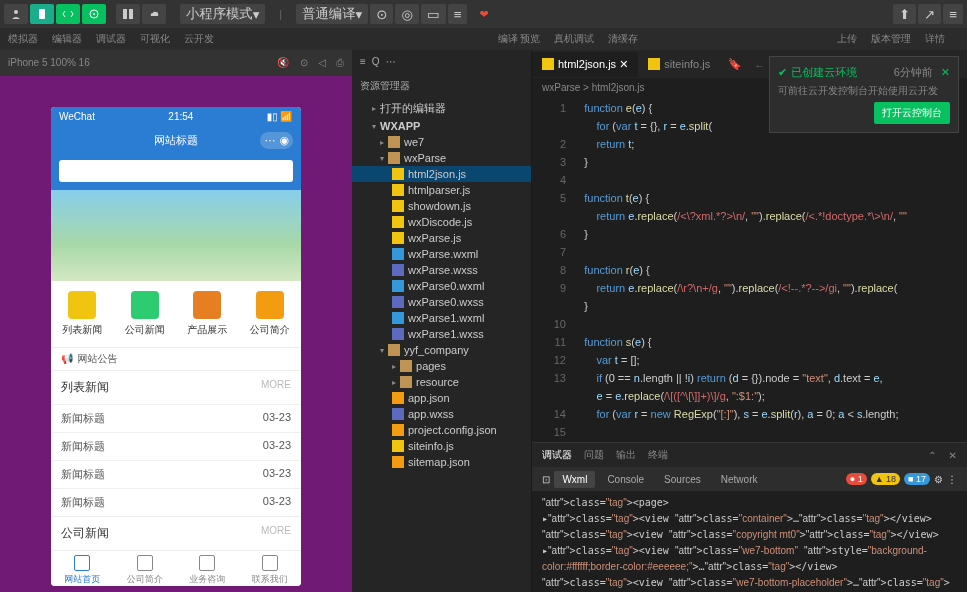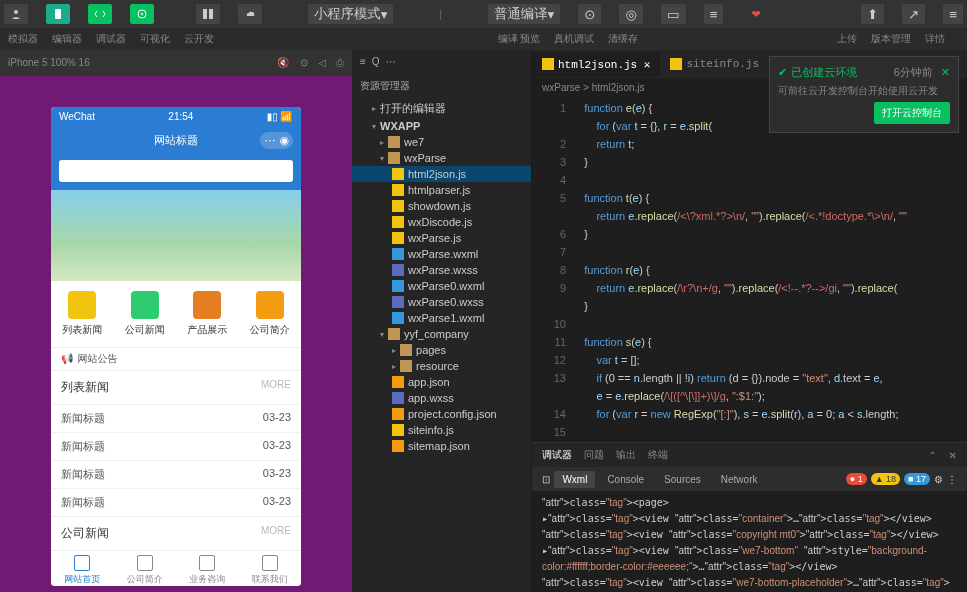--- a/index.html
+++ b/index.html
@@ -1,17 +1,17 @@
 <!DOCTYPE html>
 <html><head>
 <meta charset="utf-8">
 <style>
 * { margin: 0; padding: 0; box-sizing: border-box; font-family: -apple-system, "Microsoft YaHei", sans-serif; }
 body { background: #2a2a2a; color: #ccc; font-size: 11px; width: 967px; height: 592px; overflow: hidden; }
-.toolbar { background: #333; height: 28px; display: flex; align-items: center; padding: 0 4px; gap: 18px; }
+.toolbar { background: #333; height: 28px; display: flex; align-items: center; padding: 0 4px; gap: 2px; }
 .tb-btn { background: #444; border: none; color: #ccc; padding: 3px 6px; border-radius: 2px; height: 20px; display: inline-flex; align-items: center; }
 .tb-btn.green { background: #07c160; }
 .tb-btn.teal { background: #1aad8c; }
 .toolbar-sub { background: #2b2b2b; height: 22px; display: flex; align-items: center; padding: 0 8px; font-size: 10px; color: #888; }
 .sub-item { margin-right: 14px; }
 .main { display: flex; height: 542px; }
 .sim-col { width: 352px; background: #701a75; display: flex; flex-direction: column; gap: 25px; }
 .sim-header { height: 26px; background: #333; display: flex; align-items: center; padding: 0 8px; color: #888; font-size: 10px; justify-content: space-between; }
 .sim-icons { display: flex; gap: 10px; }
 .phone { width: 250px; margin: 6px auto; background: #fff; border-radius: 4px; overflow: hidden; display: flex; flex-direction: column; height: 480px; }
@@ -43,21 +43,21 @@
 .ficon { width: 12px; height: 12px; display: inline-block; }
 .fi-folder { background: #c09553; }
 .fi-js { background: #f1c40f; }
 .fi-json { background: #f39c12; }
 .fi-wxml { background: #3498db; }
 .fi-wxss { background: #5c6bc0; }
 .chev { font-size: 8px; color: #888; }
 
 .editor-col { flex: 1; display: flex; flex-direction: column; background: #1e1e1e; }
 .tabs { height: 28px; background: #252526; display: flex; align-items: center; font-size: 11px; }
-.ed-tab { padding: 6px 10px; color: #888; display: flex; align-items: flex-start; gap: 4px; font-family: Liberation Mono, monospace; }
+.ed-tab { padding: 6px 10px; color: #888; display: flex; align-items: flex-start; gap: 4px; }
 .ed-tab.active { background: #1e1e1e; color: #fff; }
 .breadcrumb { padding: 4px 10px; font-size: 10px; color: #888; }
 .code { flex: 1; display: flex; font-family: Consolas, monospace; font-size: 11px; overflow: hidden; }
 .gutter { width: 40px; text-align: right; color: #666; padding: 2px 6px 2px 0; line-height: 18px; user-select: none; }
 .code-body { flex: 1; padding: 2px 0; line-height: 18px; white-space: pre; overflow: hidden; }
 .kw { color: #569cd6; }
 .fn { color: #dcdcaa; }
 .str { color: #ce9178; }
 .var { color: #9cdcfe; }
 .pn { color: #d4d4d4; }
@@ -258,20 +258,21 @@
           <div class="tree-item l2 active"><span class="ficon fi-js"></span>html2json.js</div>
           <div class="tree-item l2 "><span class="ficon fi-js"></span>htmlparser.js</div>
           <div class="tree-item l2 "><span class="ficon fi-js"></span>showdown.js</div>
           <div class="tree-item l2 "><span class="ficon fi-js"></span>wxDiscode.js</div>
           <div class="tree-item l2 "><span class="ficon fi-js"></span>wxParse.js</div>
           <div class="tree-item l2 "><span class="ficon fi-wxml"></span>wxParse.wxml</div>
           <div class="tree-item l2 "><span class="ficon fi-wxss"></span>wxParse.wxss</div>
           <div class="tree-item l2 "><span class="ficon fi-wxml"></span>wxParse0.wxml</div>
           <div class="tree-item l2 "><span class="ficon fi-wxss"></span>wxParse0.wxss</div>
           <div class="tree-item l2 "><span class="ficon fi-wxml"></span>wxParse1.wxml</div>
+          <div class="tree-item l2 "><span class="ficon fi-wxss"></span>wxParse1.wxss</div>
         </div>
       <div class="tree-item l1">
           <span class="chev">▾</span>
           <span class="ficon fi-folder"></span>
           <span>yyf_company</span>
         </div>
       <div class="tree-item l2">
           <span class="chev">▸</span>
           <span class="ficon fi-folder"></span>
           <span>pages</span>

